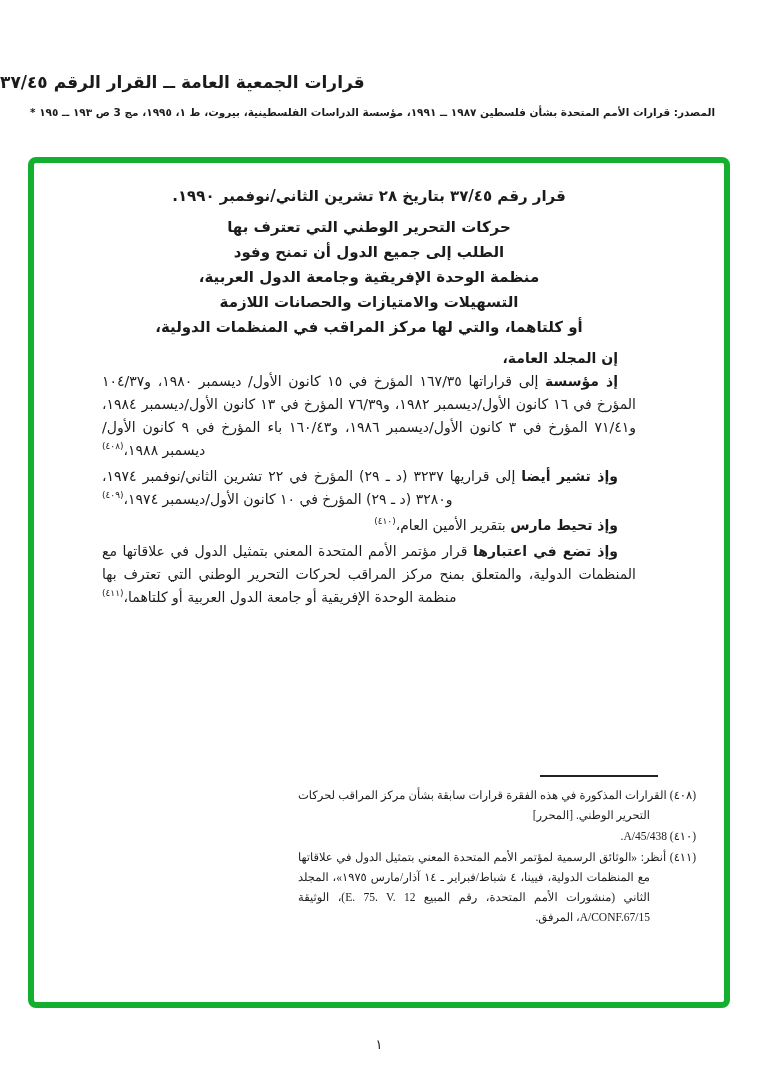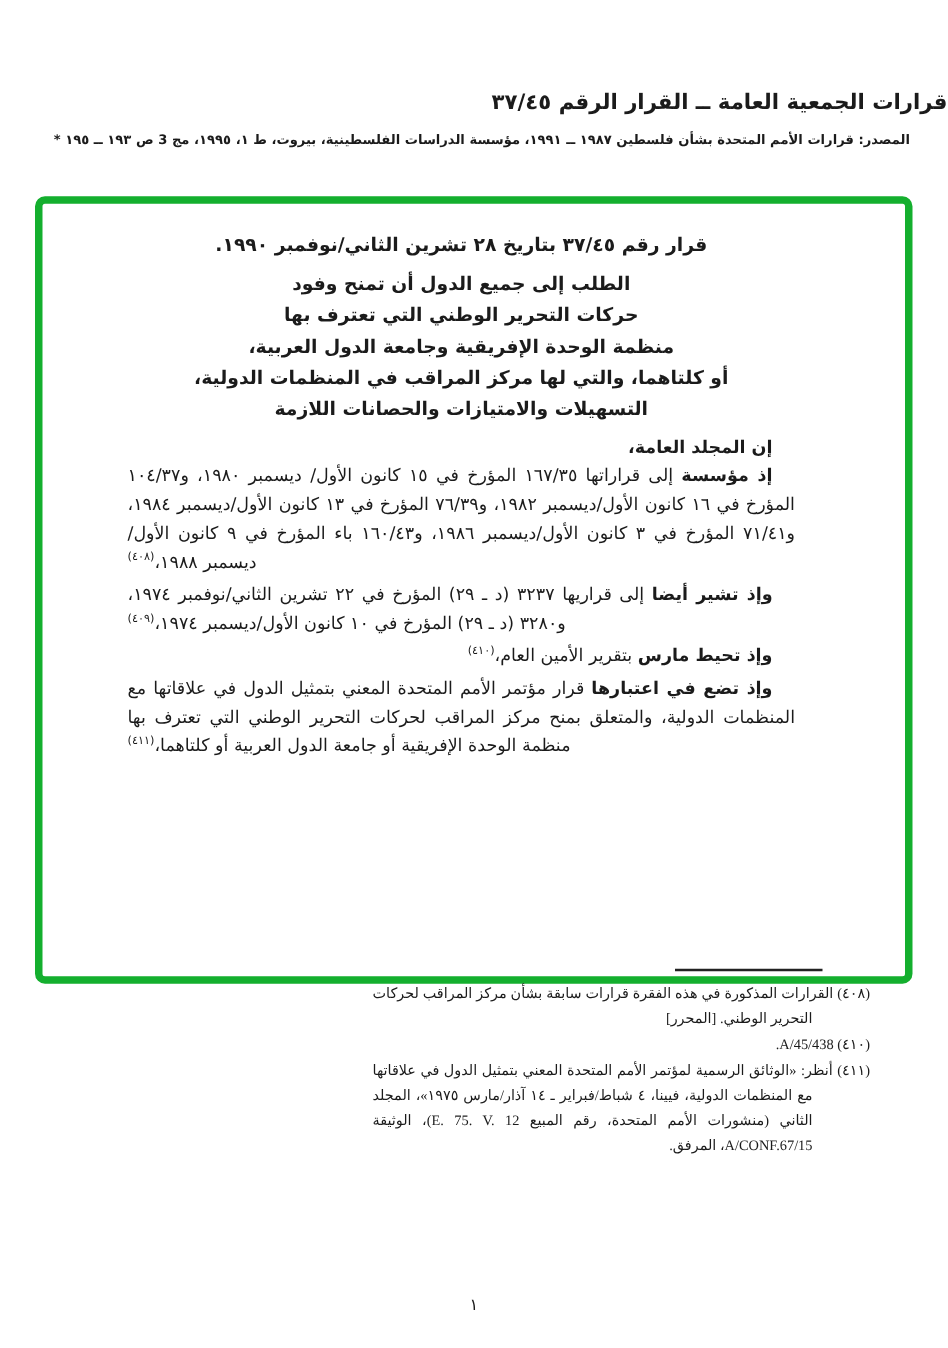--- a/index.html
+++ b/index.html
@@ -1,26 +1,26 @@
 <!DOCTYPE html>
 <html lang="ar"><head>
 <meta charset="utf-8">
 <style>
   html,body{margin:0;padding:0;}
   body{
     width:758px;height:1078px;position:relative;background:#ffffff;
     font-family:"DejaVu Sans",sans-serif;color:#1b1b1b;overflow:hidden;
   }
   
-  .header{position:absolute;top:72px;left:0;right:0;text-align:right;direction:rtl;}
+  .header{position:absolute;top:72px;left:0;right:0;text-align:left;direction:rtl;}
   .header-title{font-size:17px;font-weight:bold;letter-spacing:0;}
   .source-line{font-size:10.5px;font-weight:bold;margin-top:14px;padding:0 30px;}
   
   .res-box{
-    position:absolute;left:28px;top:157px;width:702px;height:630px;
+    position:absolute;left:28px;top:157px;width:702px;height:851px;
     box-sizing:border-box;border:6px solid #14af2e;border-radius:8px;
     direction:rtl;
   }
   .box-content{padding:24px 88px 0 68px;}
   .date-line{text-align:center;font-weight:bold;font-size:15px;margin:0 0 10px 0;}
   .res-title{ text-align:center;font-weight:bold;font-size:15px;line-height:25px;margin-bottom:10px;}
   .preamble-intro{font-weight:bold;font-size:14px;margin:10px 0 4px 0;text-indent:18px;}
   .para{
     font-size:14px;line-height:23px;margin:3px 0;
     text-align:justify;text-align-last:left;text-indent:18px;
@@ -46,29 +46,29 @@
 
 <div class="header">
   <div class="header-title">قرارات الجمعية العامة ــ القرار الرقم ٣٧/٤٥</div>
   <div class="source-line">المصدر: قرارات الأمم المتحدة بشأن فلسطين ١٩٨٧ ــ ١٩٩١، مؤسسة الدراسات الفلسطينية، بيروت، ط ١، ١٩٩٥، مج 3 ص ١٩٣ ــ ١٩٥ *</div>
 </div>
 
 <div class="res-box">
   <div class="box-content">
     <div class="date-line">قرار رقم ٣٧/٤٥ بتاريخ ٢٨ تشرين الثاني/نوفمبر ١٩٩٠.</div>
     <div class="res-title" id="res-title">
+  <div class="res-title-line">حركات التحرير الوطني التي تعترف بها</div>
+
   <div class="res-title-line">الطلب إلى جميع الدول أن تمنح وفود</div>
-
-  <div class="res-title-line">حركات التحرير الوطني التي تعترف بها</div>
 
   <div class="res-title-line">منظمة الوحدة الإفريقية وجامعة الدول العربية،</div>
 
+  <div class="res-title-line">التسهيلات والامتيازات والحصانات اللازمة</div>
+
   <div class="res-title-line">أو كلتاهما، والتي لها مركز المراقب في المنظمات الدولية،</div>
-
-  <div class="res-title-line">التسهيلات والامتيازات والحصانات اللازمة</div>
 </div>
     <div class="preamble-intro">إن المجلد العامة،</div>
     <div id="paragraphs">
   <p class="para"><b class="lead">إذ مؤسسة</b><span class="ptext"> إلى قراراتها ١٦٧/٣٥ المؤرخ في ١٥ كانون الأول/ ديسمبر ١٩٨٠، و١٠٤/٣٧ المؤرخ في ١٦ كانون الأول/ديسمبر ١٩٨٢، و٧٦/٣٩ المؤرخ في ١٣ كانون الأول/ديسمبر ١٩٨٤، و٧١/٤١ المؤرخ في ٣ كانون الأول/ديسمبر ١٩٨٦، و١٦٠/٤٣ باء المؤرخ في ٩ كانون الأول/ديسمبر ١٩٨٨،</span><sup class="ref">(٤٠٨)</sup></p>
 
   <p class="para"><b class="lead">وإذ تشير أيضا</b><span class="ptext"> إلى قراريها ٣٢٣٧ (د ـ ٢٩) المؤرخ في ٢٢ تشرين الثاني/نوفمبر ١٩٧٤، و٣٢٨٠ (د ـ ٢٩) المؤرخ في ١٠ كانون الأول/ديسمبر ١٩٧٤،</span><sup class="ref">(٤٠٩)</sup></p>
 
   <p class="para single"><b class="lead">وإذ تحيط مارس</b><span class="ptext"> بتقرير الأمين العام،</span><sup class="ref">(٤١٠)</sup></p>
 
   <p class="para"><b class="lead">وإذ تضع في اعتبارها</b><span class="ptext"> قرار مؤتمر الأمم المتحدة المعني بتمثيل الدول في علاقاتها مع المنظمات الدولية، والمتعلق بمنح مركز المراقب لحركات التحرير الوطني التي تعترف بها منظمة الوحدة الإفريقية أو جامعة الدول العربية أو كلتاهما،</span><sup class="ref">(٤١١)</sup></p>

